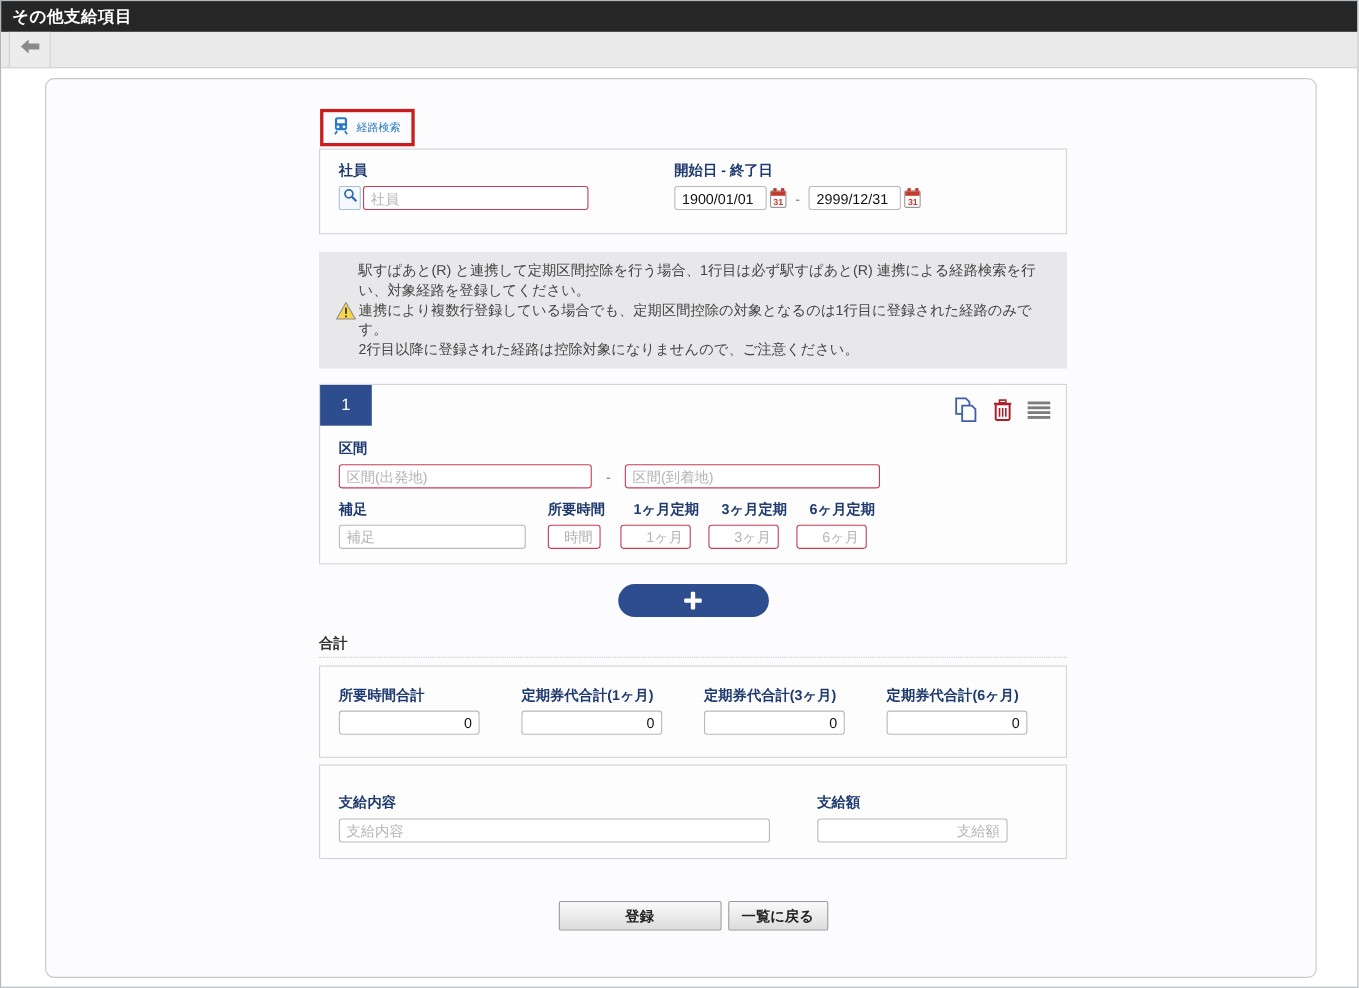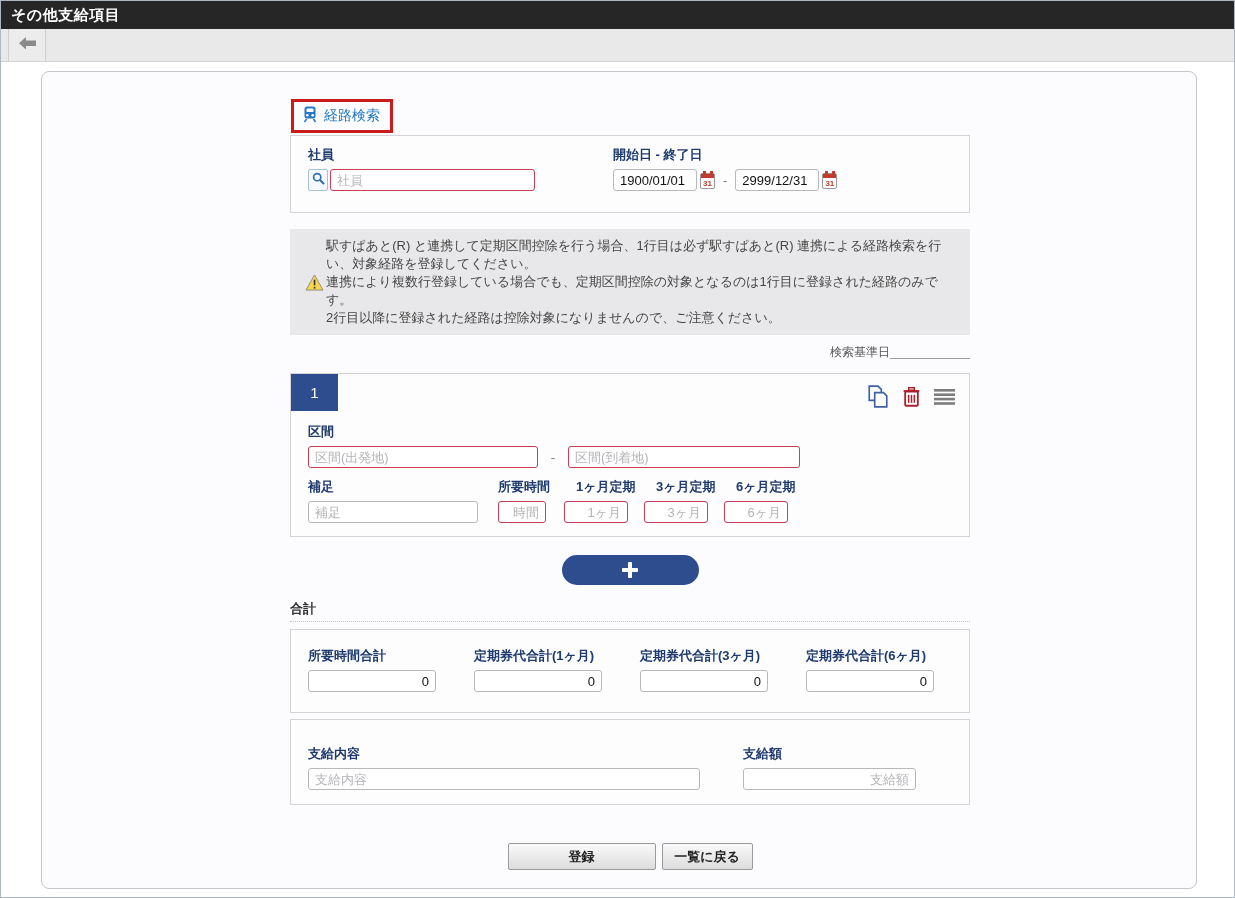--- a/index.html
+++ b/index.html
@@ -18,21 +18,21 @@
   .toolbar { height:33px; background:#e9e9e9; border-bottom:1px solid #d2d2d2; display:flex; align-items:stretch; }
   .back-btn { width:38px; margin-left:7px; border-left:1px solid #cfcfcf; border-right:1px solid #cfcfcf; display:flex; align-items:center; justify-content:center; cursor:pointer; background:#ececec; }
   
   .panel {
     position:absolute; left:40px; top:70px; width:1156px; height:818px;
     background:#fcfcfe; border:1px solid #c6c6cc; border-radius:8px;
   }
   .column { width:680px; margin-left:248px; padding-top:27px; }
   
   .annotation { display:inline-flex; align-items:center; gap:7px; border:3px solid #cb1c1c; padding:4px 10px 4px 8px; margin-left:1px; background:transparent; }
-  .route-link { display:inline-flex; align-items:center; gap:6px; color:#2176c0; font-size:14px; cursor:pointer; text-decoration:none;text-align:right; }
+  .route-link { display:inline-flex; align-items:center; gap:6px; color:#2176c0; font-size:10px; cursor:pointer; text-decoration:none;text-align:right; }
   
   .box { border:1px solid #d4d4d8; background:#fdfdfe; }
   .flabel { font-size:13px; font-weight:bold; color:#1e3a6e; margin-bottom:7px; white-space:nowrap; line-height:15px; }
   input { font:13px "Liberation Sans","DejaVu Sans",sans-serif; border:1px solid #b9b9bd; border-radius:3px; height:22px; padding:0 6px; color:#111; background:#fff; outline:none; }
   input::placeholder { color:#b4b4b8; }
   input.required { border-color:#c83e54; }
   input.num { text-align:right; }
   .dash { color:#777; font-size:13px; }
   
   .emp-box { margin-top:2px; height:78px; padding:11px 17px; display:flex; }
@@ -172,24 +172,20 @@
         </svg>
       </div>
       <div class="warning-text">
         <div>駅すぱあと(R) と連携して定期区間控除を行う場合、1行目は必ず駅すぱあと(R) 連携による経路検索を行い、対象経路を登録してください。</div>
         <div>連携により複数行登録している場合でも、定期区間控除の対象となるのは1行目に登録された経路のみです。</div>
         <div>2行目以降に登録された経路は控除対象になりませんので、ご注意ください。</div>
       </div>
     </div>
 
     
-    <div class="base-date-row">
-      <span class="base-date-label">検索基準日</span>
-      <span class="base-date-line"></span>
-    </div>
 
     
     <div class="box row-card">
       <div class="row-badge">1</div>
       <div class="row-icons">
         <button class="icon-btn">
           <span>
             <svg width="22" height="23" viewBox="0 0 20 21">
               <path d="M2 1 h8 l3 3 v10 h-11 z" fill="#fdfdfe" stroke="#3f5fa8" stroke-width="1.5"></path>
               <path d="M7 7 h8 l3 3 v10 h-11 z" fill="#fdfdfe" stroke="#3f5fa8" stroke-width="1.5"></path>

